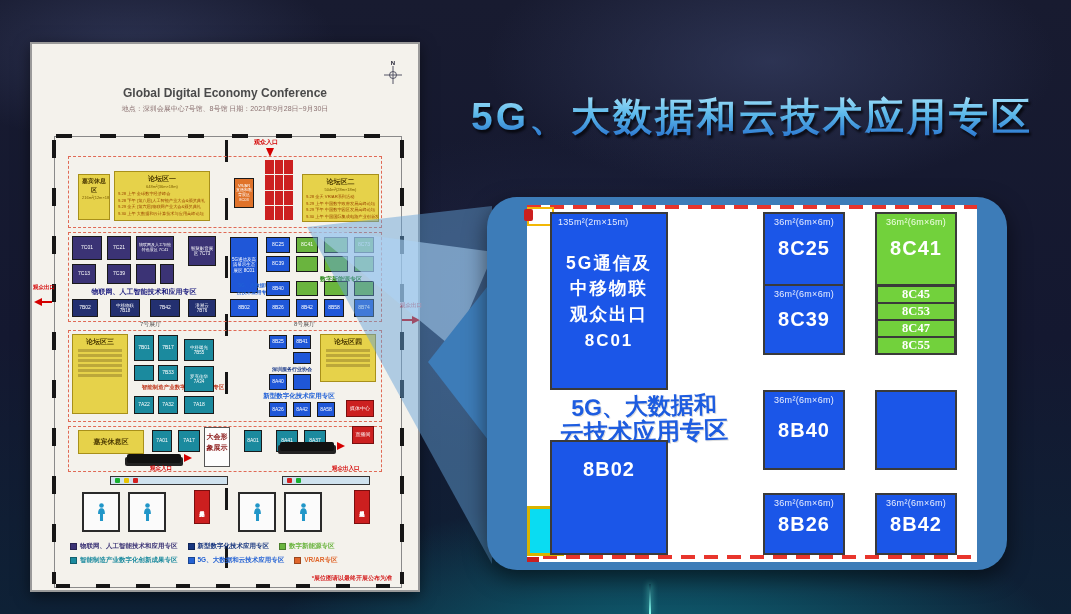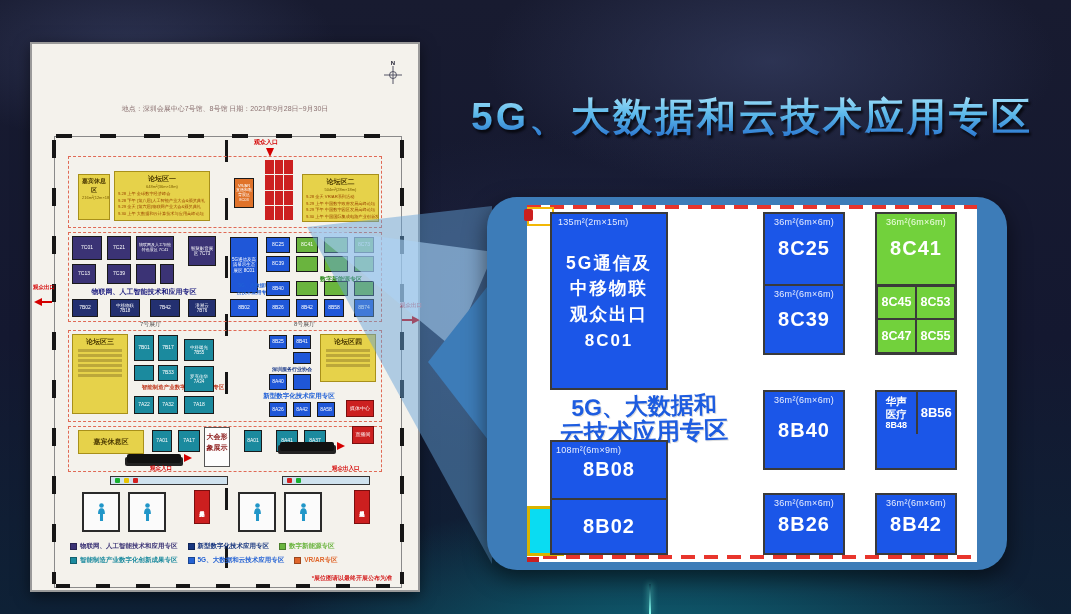--- a/index.html
+++ b/index.html
@@ -106,39 +106,40 @@
   .bsize { position:absolute; left:0; top:3px; width:100%; text-align:center; font-size:9px; color:#e8eeff; letter-spacing:.3px; }
   .booth.green .bsize { color:#f2ffe8; }
   .bcode { font-size:20px; font-weight:bold; letter-spacing:1px; }
   .half { position:relative; width:100%; height:50%; display:flex; align-items:center; justify-content:center; }
   .half + .half { border-top:2px solid #3a3a3a; }
   .b8c01-name { font-size:17.5px; font-weight:bold; line-height:1.45; text-align:center; letter-spacing:2px; }
   .b8c01-code { font-size:17px; font-weight:bold; letter-spacing:2px; margin-top:4px; text-align:center; }
   .pz { position:absolute; left:-14px; width:262px; text-align:center; color:#1d5ce0; font-weight:800;
     white-space:nowrap; transform:rotate(-1.5deg); text-shadow:1px 1px 0 rgba(120,120,120,.25); }
   .cells { position:absolute; left:0; top:50%; width:100%; height:50%; display:grid;
-    grid-template-columns:1fr 1fr; grid-template-rows:1fr 1fr; border-top:2px solid #3a3a3a; }
+    grid-template-columns:1fr; grid-template-rows:1fr 1fr; border-top:2px solid #3a3a3a;font-family:Liberation Serif, serif; }
   .cells div { display:flex; align-items:center; justify-content:center; font-size:12.5px; font-weight:bold; border:1px solid #3a3a3a; }
   .cx-grid { position:absolute; inset:0; display:flex; flex-direction:column; }
   .cx-top { display:flex; height:55%; }
   .cx-tl { width:52%; border-right:2px solid #3a3a3a; display:flex; flex-direction:column; align-items:center; justify-content:center; font-size:10.5px; font-weight:bold; line-height:1.2; }
   .cx-tr { width:48%; display:flex; align-items:center; justify-content:center; font-size:13px; font-weight:bold; }
   .cx-bot { height:45%; border-top:2px solid #3a3a3a; display:flex; flex-direction:column; align-items:center; justify-content:center; font-size:12px; font-weight:bold; line-height:1.3; }
   .marker-y { position:absolute; left:0; top:2px; width:27px; height:19px; border:2px solid #f2b705; }
   .marker-r { position:absolute; left:-3px; top:4px; width:9px; height:12px; background:#cc1f1f; border-radius:2px; }
   .cyanbox { position:absolute; left:0; top:301px; width:37px; height:50px; background:#0adcf2; border:3px solid #d8b400; }
   .cyanbox-r { position:absolute; left:0; top:352px; width:12px; height:5px; background:#cc1f1f; }
 </style>
 </head>
 <body>
 
 <div class="stage">
   <div class="bg"></div>
 
   <div class="floorplan">
+    <div class="fp-sub">Global Digital Economy Conference</div>
     <div class="fp-meta">地点：深圳会展中心7号馆、8号馆      日期：2021年9月28日~9月30日</div>
     <svg class="abs" style="right:12px; top:14px;" width="24" height="28" viewBox="0 0 24 28">
       <text x="11" y="7" font-size="6" fill="#223" text-anchor="middle" font-weight="bold">N</text>
       <line x1="11" y1="8" x2="11" y2="26" stroke="#556" stroke-width="1"></line>
       <line x1="2" y1="17" x2="20" y2="17" stroke="#556" stroke-width="1"></line>
       <circle cx="11" cy="17" r="3.5" fill="none" stroke="#556" stroke-width="1"></circle>
     </svg>
 
     <div class="hall-border"></div>
     <div class="wall-top"></div>
@@ -404,24 +405,20 @@
           <div>观众出口</div>
         </div>
         <div class="b8c01-code">8C01</div>
       </div>
 
       <div class="pz" style="top:186px; font-size:23px;">5G、大数据和</div>
       <div class="pz" style="top:211px; font-size:24px;">云技术应用专区</div>
 
       <div class="booth" style="left:23px; top:235px; width:118px; height:115px;">
         <div class="half">
-          <div class="bsize" style="text-align:left; padding-left:4px;">108m²(6m×9m)</div>
-          <div class="bcode">8B08</div>
-        </div>
-        <div class="half">
           <div class="bcode">8B02</div>
         </div>
       </div>
 
       <div class="booth" style="left:236px; top:7px; width:82px; height:143px;">
         <div class="half">
           <div class="bsize">36m²(6m×6m)</div>
           <div class="bcode">8C25</div>
         </div>
         <div class="half">
@@ -443,28 +440,20 @@
         </div>
       </div>
 
       <div class="booth" style="left:236px; top:185px; width:82px; height:80px; display:flex; align-items:center; justify-content:center;">
         <div class="bsize">36m²(6m×6m)</div>
         <div class="bcode">8B40</div>
       </div>
 
       <div class="booth" style="left:348px; top:185px; width:82px; height:80px;">
         <div class="cx-grid">
-          <div class="cx-top">
-            <div class="cx-tl">
-              <span>华声</span>
-              <span>医疗</span>
-              <span style="font-size:9px;">8B48</span>
-            </div>
-            <div class="cx-tr">8B56</div>
-          </div>
         </div>
       </div>
 
       <div class="booth" style="left:236px; top:288px; width:82px; height:62px; display:flex; align-items:center; justify-content:center;">
         <div class="bsize">36m²(6m×6m)</div>
         <div class="bcode">8B26</div>
       </div>
 
       <div class="booth" style="left:348px; top:288px; width:82px; height:62px; display:flex; align-items:center; justify-content:center;">
         <div class="bsize">36m²(6m×6m)</div>

